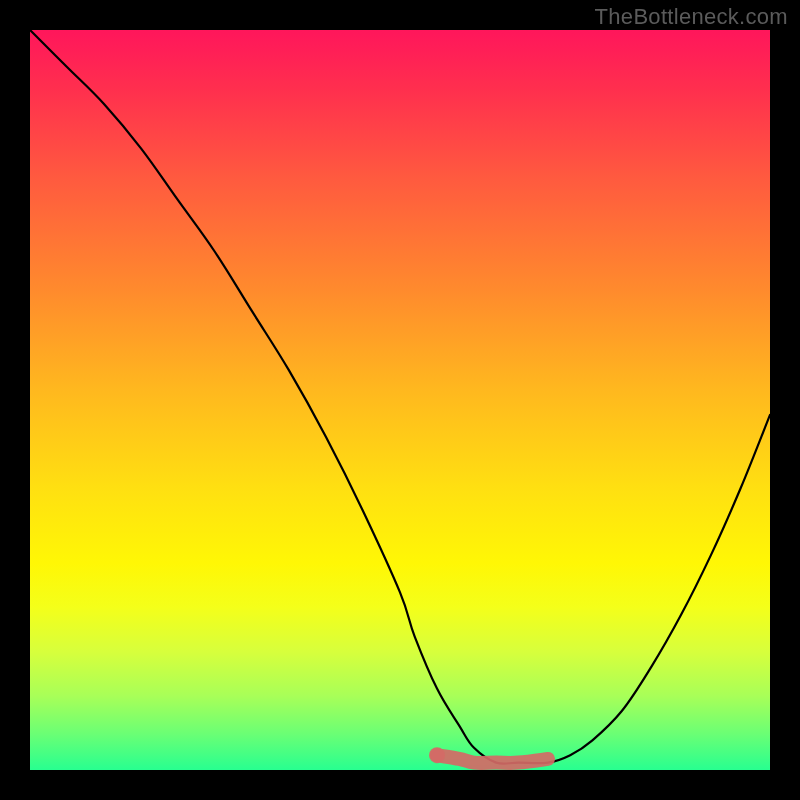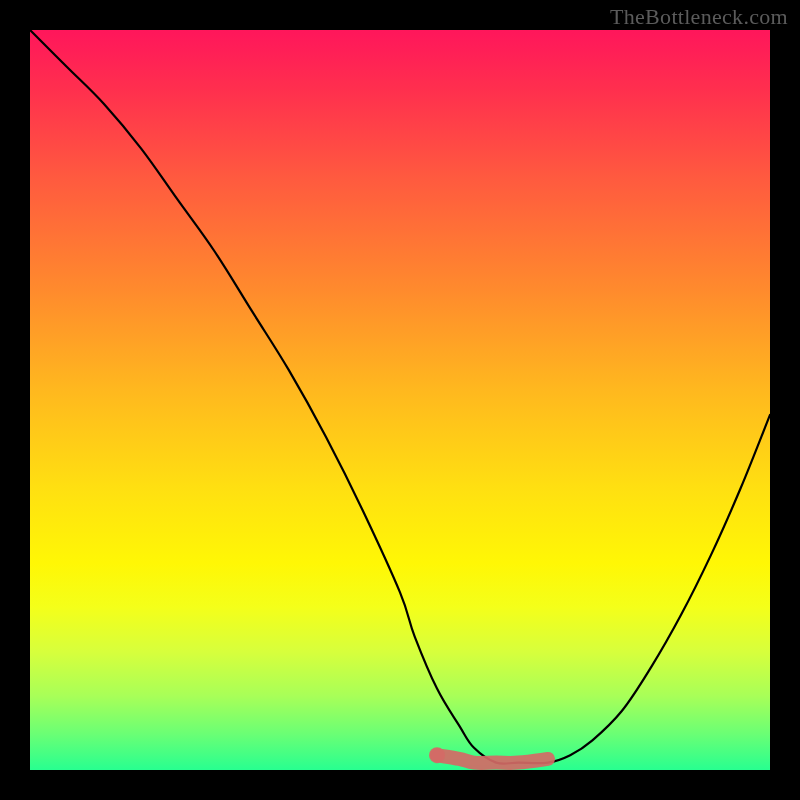--- a/index.html
+++ b/index.html
@@ -19,21 +19,20 @@
   }
   .watermark {
     position: absolute;
     top: 4px;
     right: 12px;
     color: #5b5b5b;
     font-size: 22px;
     font-weight: 500;
     letter-spacing: 0.3px;
     z-index: 10;
-    font-family: Liberation Serif, serif;
   }
   .plot-area {
     position: absolute;
     left: 30px;
     top: 30px;
     width: 740px;  
     height: 740px; 
     overflow: hidden;
   }
   .gradient {

